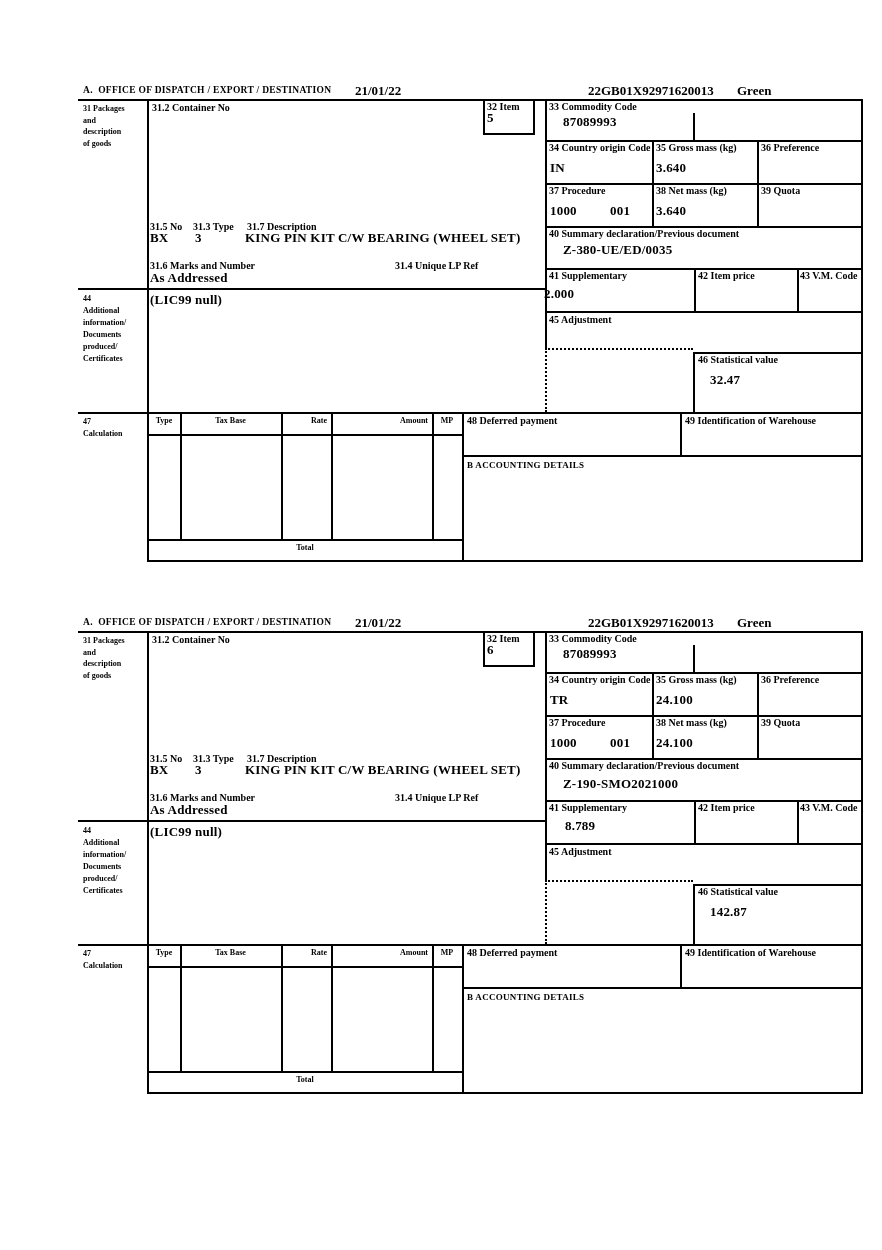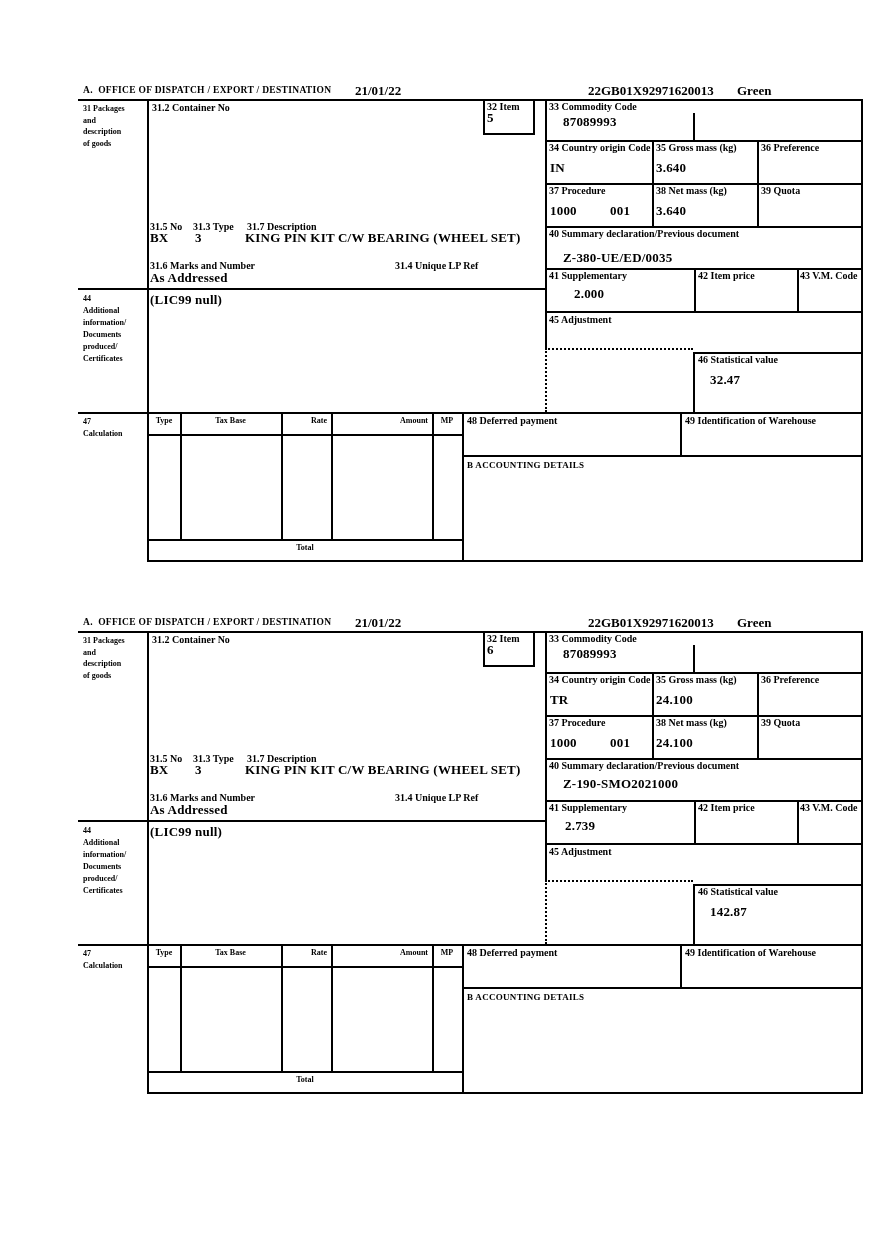--- a/index.html
+++ b/index.html
@@ -97,27 +97,27 @@
     <span class="lbl" style="left:169px;top:139px;">31.7 Description</span>
     <span class="val" style="left:72px;top:148px;">BX</span>
     <span class="val" style="left:117px;top:148px;">3</span>
     <span class="val" style="left:167px;top:148px;">KING PIN KIT C/W BEARING (WHEEL SET)</span>
 
     <span class="lbl" style="left:72px;top:178px;">31.6 Marks and Number</span>
     <span class="lbl" style="left:317px;top:178px;">31.4 Unique LP Ref</span>
     <span class="val" style="left:72px;top:188px;">As Addressed</span>
 
     <span class="lbl" style="left:471px;top:146px;">40 Summary declaration/Previous document</span>
-    <span class="val" style="left:485px;top:168px;text-align:center;">Z-380-UE/ED/0035</span>
+    <span class="val" style="left:485px;top:160px;text-align:center;">Z-380-UE/ED/0035</span>
     <div class="hl" style="left:467px;top:185px;width:318px;"></div>
 
     <div class="vl" style="left:616px;top:185px;height:43px;"></div>
     <div class="vl" style="left:719px;top:185px;height:43px;"></div>
     <span class="lbl" style="left:471px;top:188px;">41 Supplementary</span>
-    <span class="val" style="left:496px;top:204px;">2.000</span>
+    <span class="val" style="left:466px;top:204px;">2.000</span>
     <span class="lbl" style="left:620px;top:188px;">42 Item price</span>
     <span class="lbl" style="left:722px;top:188px;">43 V.M. Code</span>
     <div class="hl" style="left:467px;top:228px;width:318px;"></div>
 
     <span class="val" style="left:72px;top:210px;">(LIC99 null)</span>
 
     <span class="lbl" style="left:471px;top:232px;">45 Adjustment</span>
 
     <div class="vl" style="left:615px;top:269px;height:60px;"></div>
     <div class="hl" style="left:615px;top:269px;width:168px;"></div>
@@ -225,21 +225,21 @@
     <span class="lbl" style="left:317px;top:178px;">31.4 Unique LP Ref</span>
     <span class="val" style="left:72px;top:188px;">As Addressed</span>
 
     <span class="lbl" style="left:471px;top:146px;">40 Summary declaration/Previous document</span>
     <span class="val" style="left:485px;top:162px;">Z-190-SMO2021000</span>
     <div class="hl" style="left:467px;top:185px;width:318px;"></div>
 
     <div class="vl" style="left:616px;top:185px;height:43px;"></div>
     <div class="vl" style="left:719px;top:185px;height:43px;"></div>
     <span class="lbl" style="left:471px;top:188px;">41 Supplementary</span>
-    <span class="val" style="left:487px;top:204px;">2.739</span>
+    <span class="val" style="left:487px;top:204px;">8.789</span>
     <span class="lbl" style="left:620px;top:188px;">42 Item price</span>
     <span class="lbl" style="left:722px;top:188px;">43 V.M. Code</span>
     <div class="hl" style="left:467px;top:228px;width:318px;"></div>
 
     <span class="val" style="left:72px;top:210px;">(LIC99 null)</span>
 
     <span class="lbl" style="left:471px;top:232px;">45 Adjustment</span>
 
     <div class="vl" style="left:615px;top:269px;height:60px;"></div>
     <div class="hl" style="left:615px;top:269px;width:168px;"></div>

